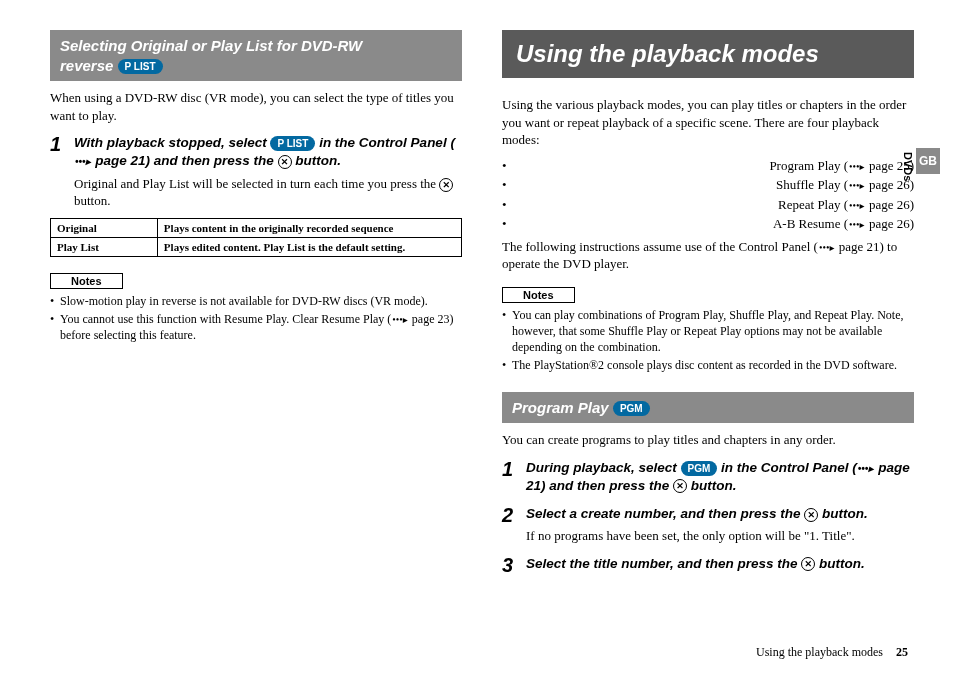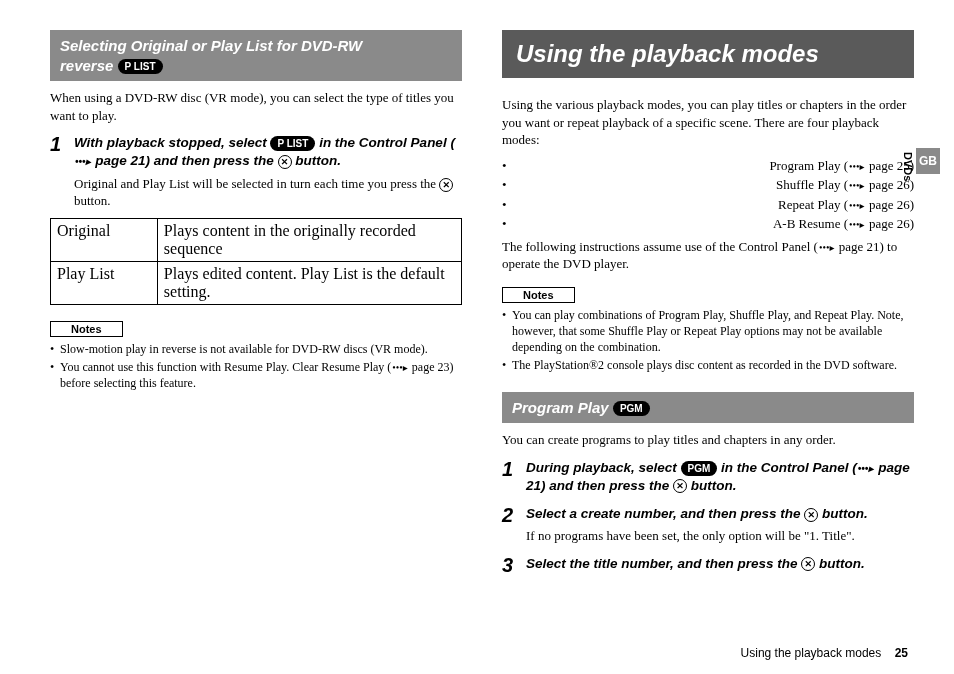--- a/index.html
+++ b/index.html
@@ -72,21 +72,22 @@
   .step-desc {
     font-size: 13px;
     line-height: 1.35;
     margin-top: 4px;
     padding-left: 0;
   }
   table.info {
     border-collapse: collapse;
     width: 100%;
     margin: 8px 0 10px 0;
-    font-size: 16px;
+    font-size: 11px;
+    font-weight: bold;
   }
   table.info td {
     border: 1px solid #000;
     padding: 3px 6px;
     vertical-align: top;
   }
   table.info td:first-child { width: 26%; }
   .notes-label {
     display: inline-block;
     border: 1px solid #000;
@@ -107,21 +108,21 @@
     padding-left: 10px;
     margin-bottom: 2px;
   }
   ul.notes li::before, ul.bullets li::before {
     content: "•";
     position: absolute;
     left: 0;
   }
   .badge {
     display: inline-block;
-    background: #000000;
+    background: #0369a1;
     color: #fff;
     border-radius: 9px;
     font-family: Arial, Helvetica, sans-serif;
     font-weight: 700;
     font-size: 10px;
     padding: 1px 7px;
     line-height: 1.3;
     vertical-align: middle;
     font-style: normal;
   }
@@ -166,21 +167,21 @@
   .tab-dvds {
     font-weight:700;
     padding: 4px 2px;
     display:block;
   }
   .footer {
     position:absolute;
     bottom: 14px;
     right: 46px;
     font-size: 12px;
-    font-family: Liberation Sans, sans-serif;
+    font-family: Liberation Serif, serif;
   }
   .footer .pnum { font-weight:700; margin-left:10px; }
 </style>
 </head>
 <body>
 
 <div class="page">
 
   <div class="col">
     <div class="section-header small">

